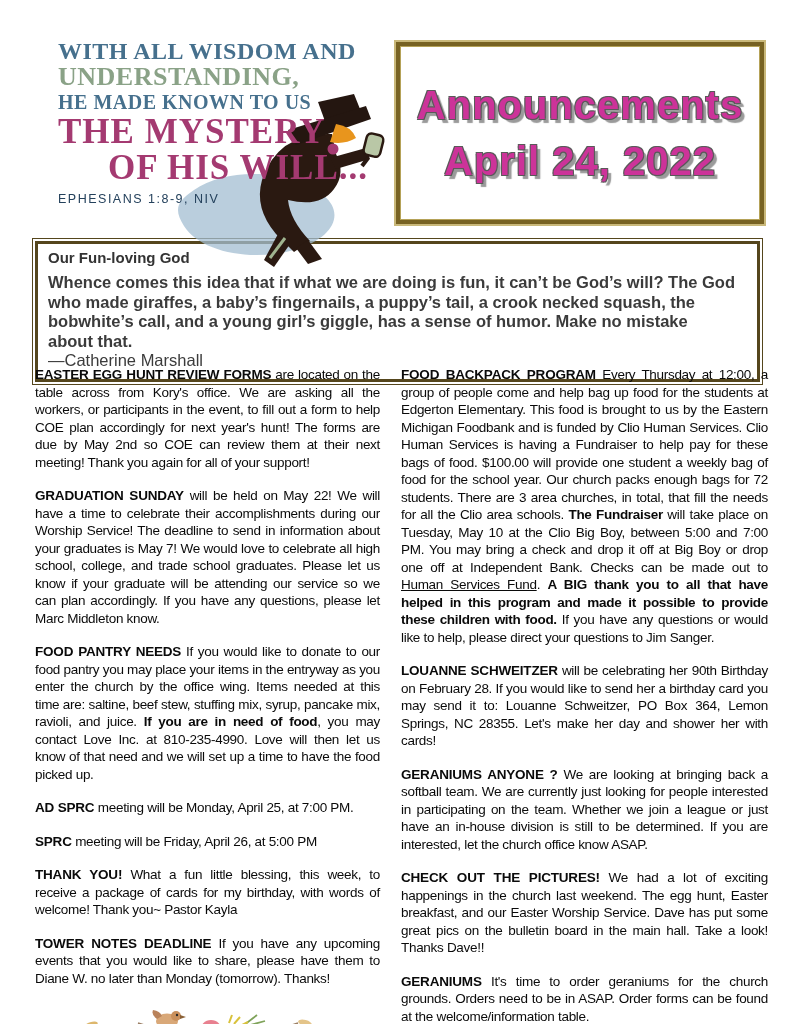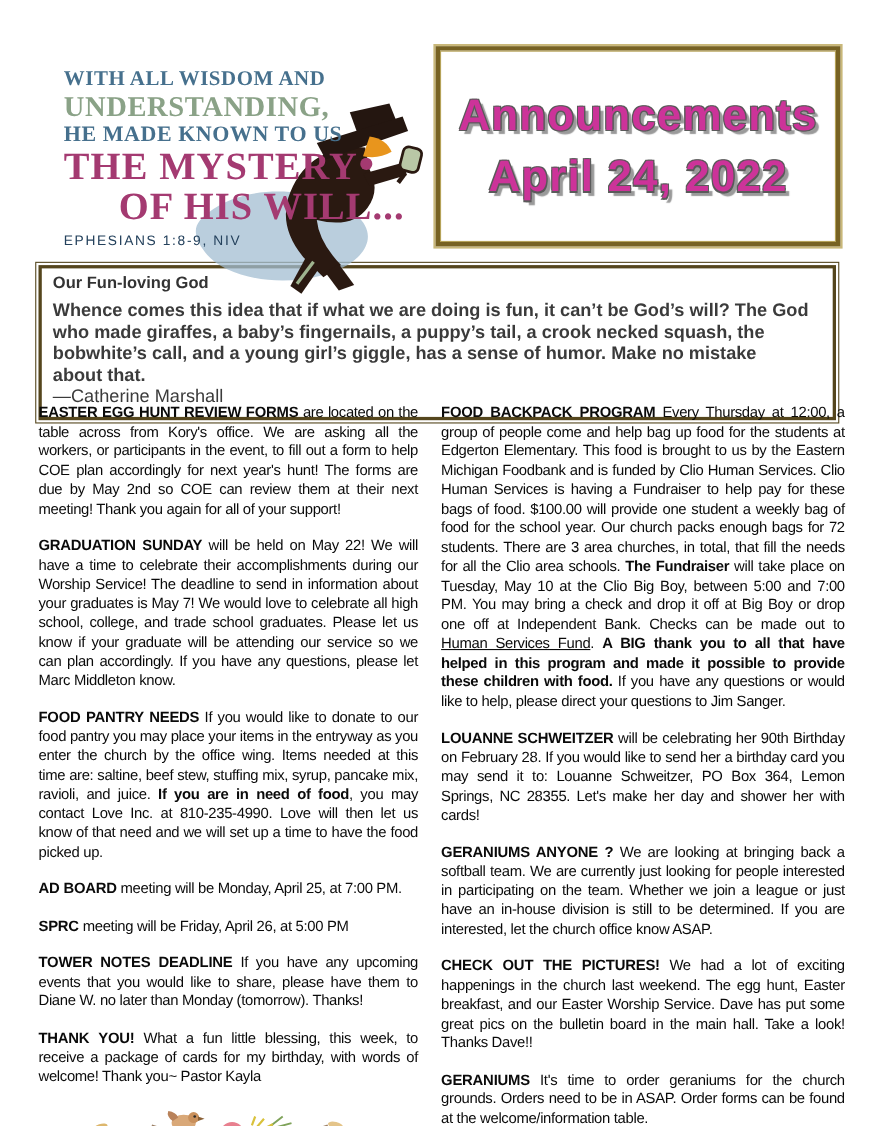--- a/index.html
+++ b/index.html
@@ -4,21 +4,21 @@
 <style>
   html,body { margin:0; padding:0; }
   body {
     width:791px; height:1024px; background:#ffffff; position:relative;
     font-family:"Liberation Sans", sans-serif; overflow:hidden;
   }
 
   
   .artwork { position:absolute; left:58px; top:40px; width:310px; height:192px; }
   .artwork .txt { position:relative; z-index:2; font-family:"Liberation Serif", serif; font-weight:bold; }
-  .aw-l1 { font-size:19px; letter-spacing:.5px; color:#46708d; line-height:23px;margin-top:20px; }
+  .aw-l1 { font-size:24px; letter-spacing:.5px; color:#46708d; line-height:23px; }
   .aw-l2 { font-size:26px; letter-spacing:.5px; color:#8aa287; line-height:27px; }
   .aw-l3 { font-size:20px; letter-spacing:.5px; color:#46708d; line-height:24px; }
   .aw-l4 { font-size:35px; letter-spacing:1px; color:#a43a71; line-height:35px; }
   .aw-l5 { font-size:35px; letter-spacing:1px; color:#a43a71; line-height:37px;text-align:right; }
   .aw-ref { font-family:"Liberation Sans", sans-serif; font-size:12.5px; letter-spacing:1.5px;
             color:#24415c; font-weight:normal; margin-top:6px; }
   .detective { position:absolute; left:108px; top:48px; z-index:1; }
 
   
   .header-frame1 { position:absolute; left:394px; top:40px; width:372px; height:186px;
@@ -94,24 +94,24 @@
     <div class="quote-attr">—Catherine Marshall</div>
   </div>
 </div>
 
 <div class="columns">
   <div class="col left">
     <div id="left-paras">
         <p class="para"><span class="ph">EASTER EGG HUNT REVIEW FORMS</span><span> are located on the table across from Kory's office.  We are asking all the workers, or participants in the event, to fill out a form to help COE plan accordingly for next year's hunt!  The forms are due by May 2nd so COE can review them at their next meeting!  Thank you again for all of your support!</span></p>
         <p class="para"><span class="ph">GRADUATION SUNDAY</span><span> will be held on May 22!  We will have a time to celebrate their accomplishments during our Worship Service!  The deadline to send in information about your graduates is May 7!  We would love to celebrate all high school, college, and trade school graduates.  Please let us know if your graduate will be attending our service so we can plan accordingly.  If you have any questions, please let Marc Middleton know.</span></p>
         <p class="para"><span class="ph">FOOD PANTRY NEEDS</span><span> If you would like to donate to our food pantry you may place your items in the entryway as you enter the church by the office wing.  Items needed at this time are: saltine, beef stew, stuffing mix, syrup, pancake mix, ravioli, and juice.  </span><span class="b">If you are in need of food</span><span>, you may contact Love Inc. at 810-235-4990.  Love will then let us know of that need and we will set up a time to have the food picked up.</span></p>
-        <p class="para"><span class="ph">AD BOARD</span><span> meeting will be Monday, April 25, at 7:00 PM.</span></p>
+        <p class="para"><span class="ph">AD SPRC</span><span> meeting will be Monday, April 25, at 7:00 PM.</span></p>
         <p class="para"><span class="ph">SPRC</span><span> meeting will be Friday, April 26, at 5:00 PM</span></p>
+        <p class="para"><span class="ph">THANK YOU!</span><span>  What a fun little blessing, this week, to receive a package of cards for my birthday, with words of welcome! Thank you~ Pastor Kayla</span></p>
         <p class="para"><span class="ph">TOWER NOTES DEADLINE</span><span> If you have any upcoming events that you would like to share, please have them to Diane W. no later than Monday (tomorrow).  Thanks!</span></p>
-        <p class="para"><span class="ph">THANK YOU!</span><span>  What a fun little blessing, this week, to receive a package of cards for my birthday, with words of welcome! Thank you~ Pastor Kayla</span></p>
       </div>
     <svg class="divider" width="330" height="56" viewBox="0 0 330 56">
 
       <path d="M5,34 Q60,26 135,27" stroke="#8a6f55" stroke-width="2.5" fill="none"></path>
       <path d="M25,40 L60,30 M40,22 L78,29 M70,38 L100,29 M55,34 L90,38 M95,20 L120,28" stroke="#9c8066" stroke-width="1.6" fill="none"></path>
       <ellipse cx="48" cy="22" rx="7" ry="3" fill="#ddb76d" transform="rotate(-18 48 22)"></ellipse>
       <ellipse cx="88" cy="40" rx="7" ry="3" fill="#e4c489" transform="rotate(12 88 40)"></ellipse>
       <ellipse cx="20" cy="38" rx="6" ry="2.6" fill="#d8ab62" transform="rotate(16 20 38)"></ellipse>
 
       <path d="M325,30 Q270,26 195,29" stroke="#8a6f55" stroke-width="2.5" fill="none"></path>

